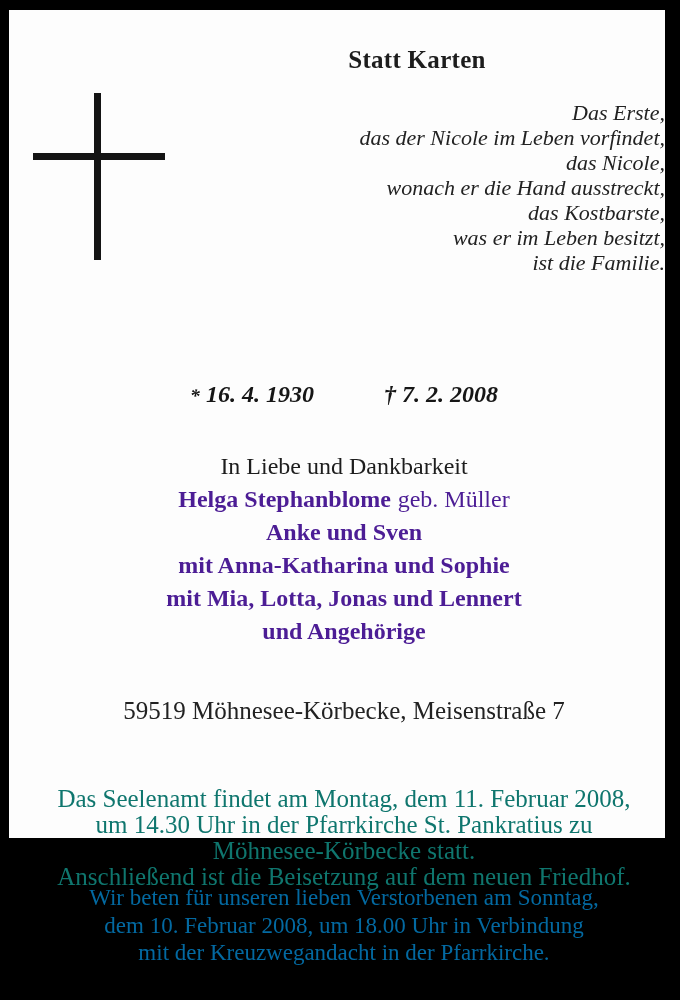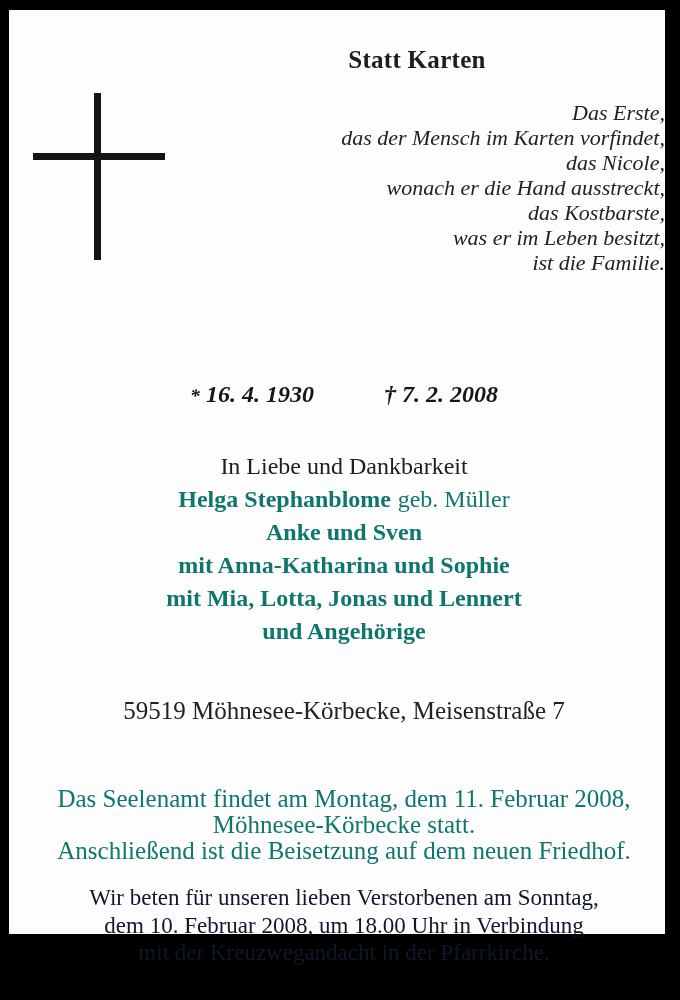--- a/index.html
+++ b/index.html
@@ -7,21 +7,21 @@
     width: 680px; height: 1000px;
     background: #000;
     font-family: "Liberation Serif", "DejaVu Serif", serif;
     position: relative;
     overflow: hidden;
   }
   
   .paper {
     position: absolute;
     left: 9px; top: 10px;
-    width: 656px; height: 924px;
+    width: 656px; height: 828px;
     background: #fdfdfd;
     color: #1d1d1d;
   }
   .abs { position: absolute; }
 
   
   .poem-col { left: 160px; right: 0; text-align: center; }
   
   .centered { left: 14px; right: 0; text-align: center; }
 
@@ -58,55 +58,55 @@
   }
   .dates .gap { display: inline-block; width: 58px; }
   .birth-symbol { font-size: 0.82em; }
   .death-symbol { }
 
   .family {
     top: 432px;
     font-size: 24px; line-height: 33px; margin-top: 8px;
   }
   .family .intro { font-weight: normal; }
-  .family .fline { font-weight: bold; color: #0f766e; text-align: center; }
+  .family .fline { font-weight: bold; color: #4c1d95; text-align: center; }
   .widow-suffix { font-weight: normal; margin-left: 0.28em; }
 
   .address {
     top: 687px;
     font-size: 25px;
     color: #222;
   }
 
   .service {
     top: 776px;
     font-size: 25px; line-height: 26px;
     color: #0f766e;
   }
   .prayer {
     top: 874px;
     font-size: 23px; line-height: 27.5px;
-    color: #0f172a;
+    color: #0369a1;
   }
 </style>
 </head>
 <body>
 
 <div class="paper">
 
   <div class="abs poem-col header">Statt Karten</div>
 
   <div class="abs cross">
     <div class="v"></div>
     <div class="h"></div>
   </div>
 
   <div class="abs poem-col poem">
     <div>Das Erste,</div>
-    <div>das der Mensch im Karten vorfindet,</div>
+    <div>das der Nicole im Leben vorfindet,</div>
     <div>das Nicole,</div>
     <div>wonach er die Hand ausstreckt,</div>
     <div>das Kostbarste,</div>
     <div>was er im Leben besitzt,</div>
     <div>ist die Familie.</div>
   </div>
 
 
   <div class="abs centered dates">
     <span class="birth-symbol">*</span>
@@ -124,20 +124,21 @@
     <div class="fline">Anke und Sven</div>
     <div class="fline">mit Anna-Katharina und Sophie</div>
     <div class="fline">mit Mia, Lotta, Jonas und Lennert</div>
     <div class="fline">und Angehörige</div>
   </div>
 
   <div class="abs centered address">59519 Möhnesee-Körbecke, Meisenstraße 7</div>
 
   <div class="abs centered service">
     <div>Das Seelenamt findet am Montag, dem 11. Februar 2008,</div>
+    <div>um 14.30 Uhr in der Pfarrkirche St. Pankratius zu</div>
     <div>Möhnesee-Körbecke statt.</div>
     <div>Anschließend ist die Beisetzung auf dem neuen Friedhof.</div>
   </div>
 
   <div class="abs centered prayer">
     <div>Wir beten für unseren lieben Verstorbenen am Sonntag,</div>
     <div>dem 10. Februar 2008, um 18.00 Uhr in Verbindung</div>
     <div>mit der Kreuzwegandacht in der Pfarrkirche.</div>
   </div>
 

